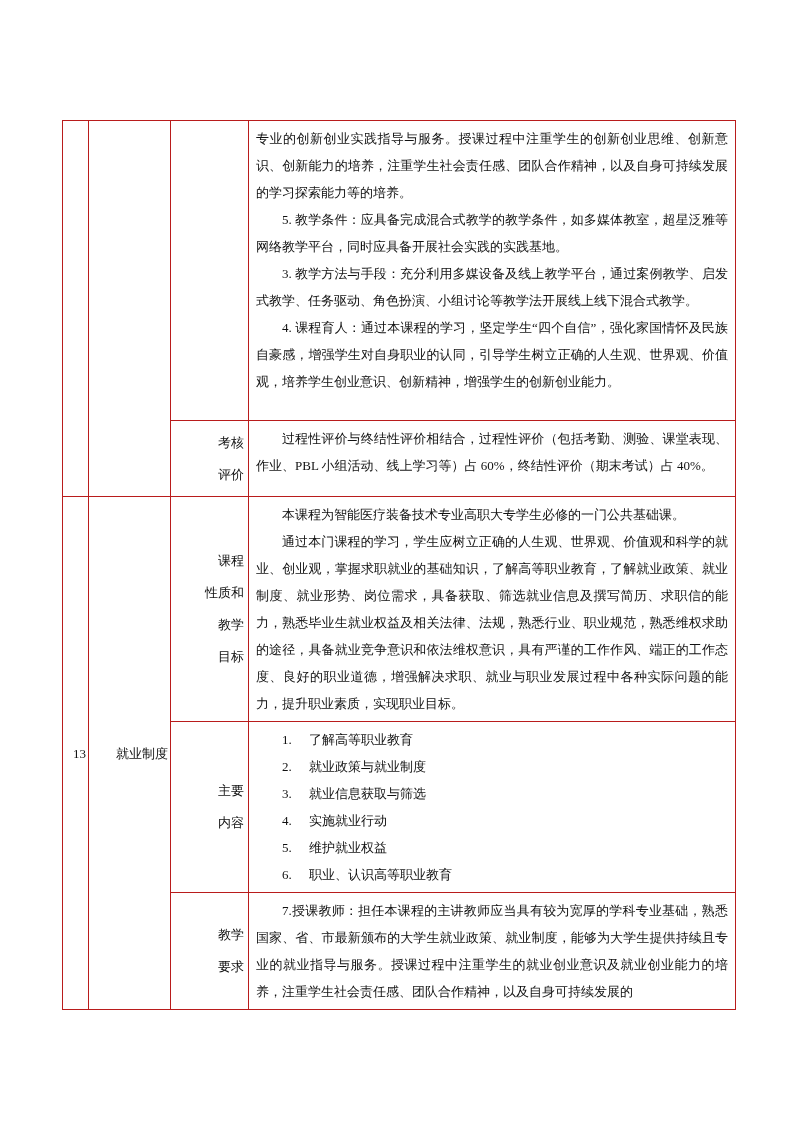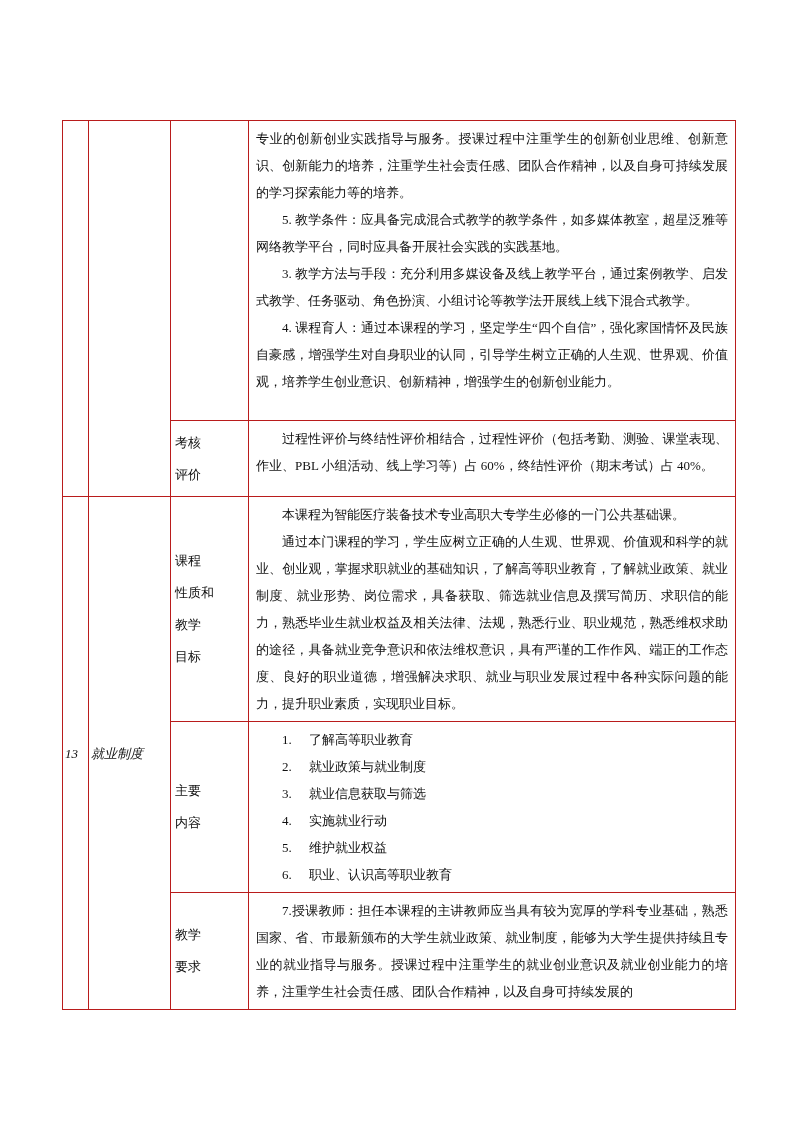--- a/index.html
+++ b/index.html
@@ -23,27 +23,26 @@
   .doc-table td {
     border: 1px solid #b91c1c;
     padding: 4px 7px;
     font-size: 13px;
     line-height: 27px;
     vertical-align: top;
     word-break: break-all;
   }
   td.num-cell, td.cat-cell {
     vertical-align: middle;
-    text-align: left;
+    text-align: right;
     padding: 2px 2px;
-    font-style: italic;
   }
   td.label-cell {
     vertical-align: middle;
-    text-align: left;
+    text-align: right;
     padding: 4px 4px;
   }
   .label-line { display: block; line-height: 32px; }
   .content-cell p {
     margin: 0;
     text-align: justify;
     text-indent: 2em;
   }
   .content-cell p.no-indent { text-indent: 0; }
   .li-row { padding-left: 2em; line-height: 27px; }

